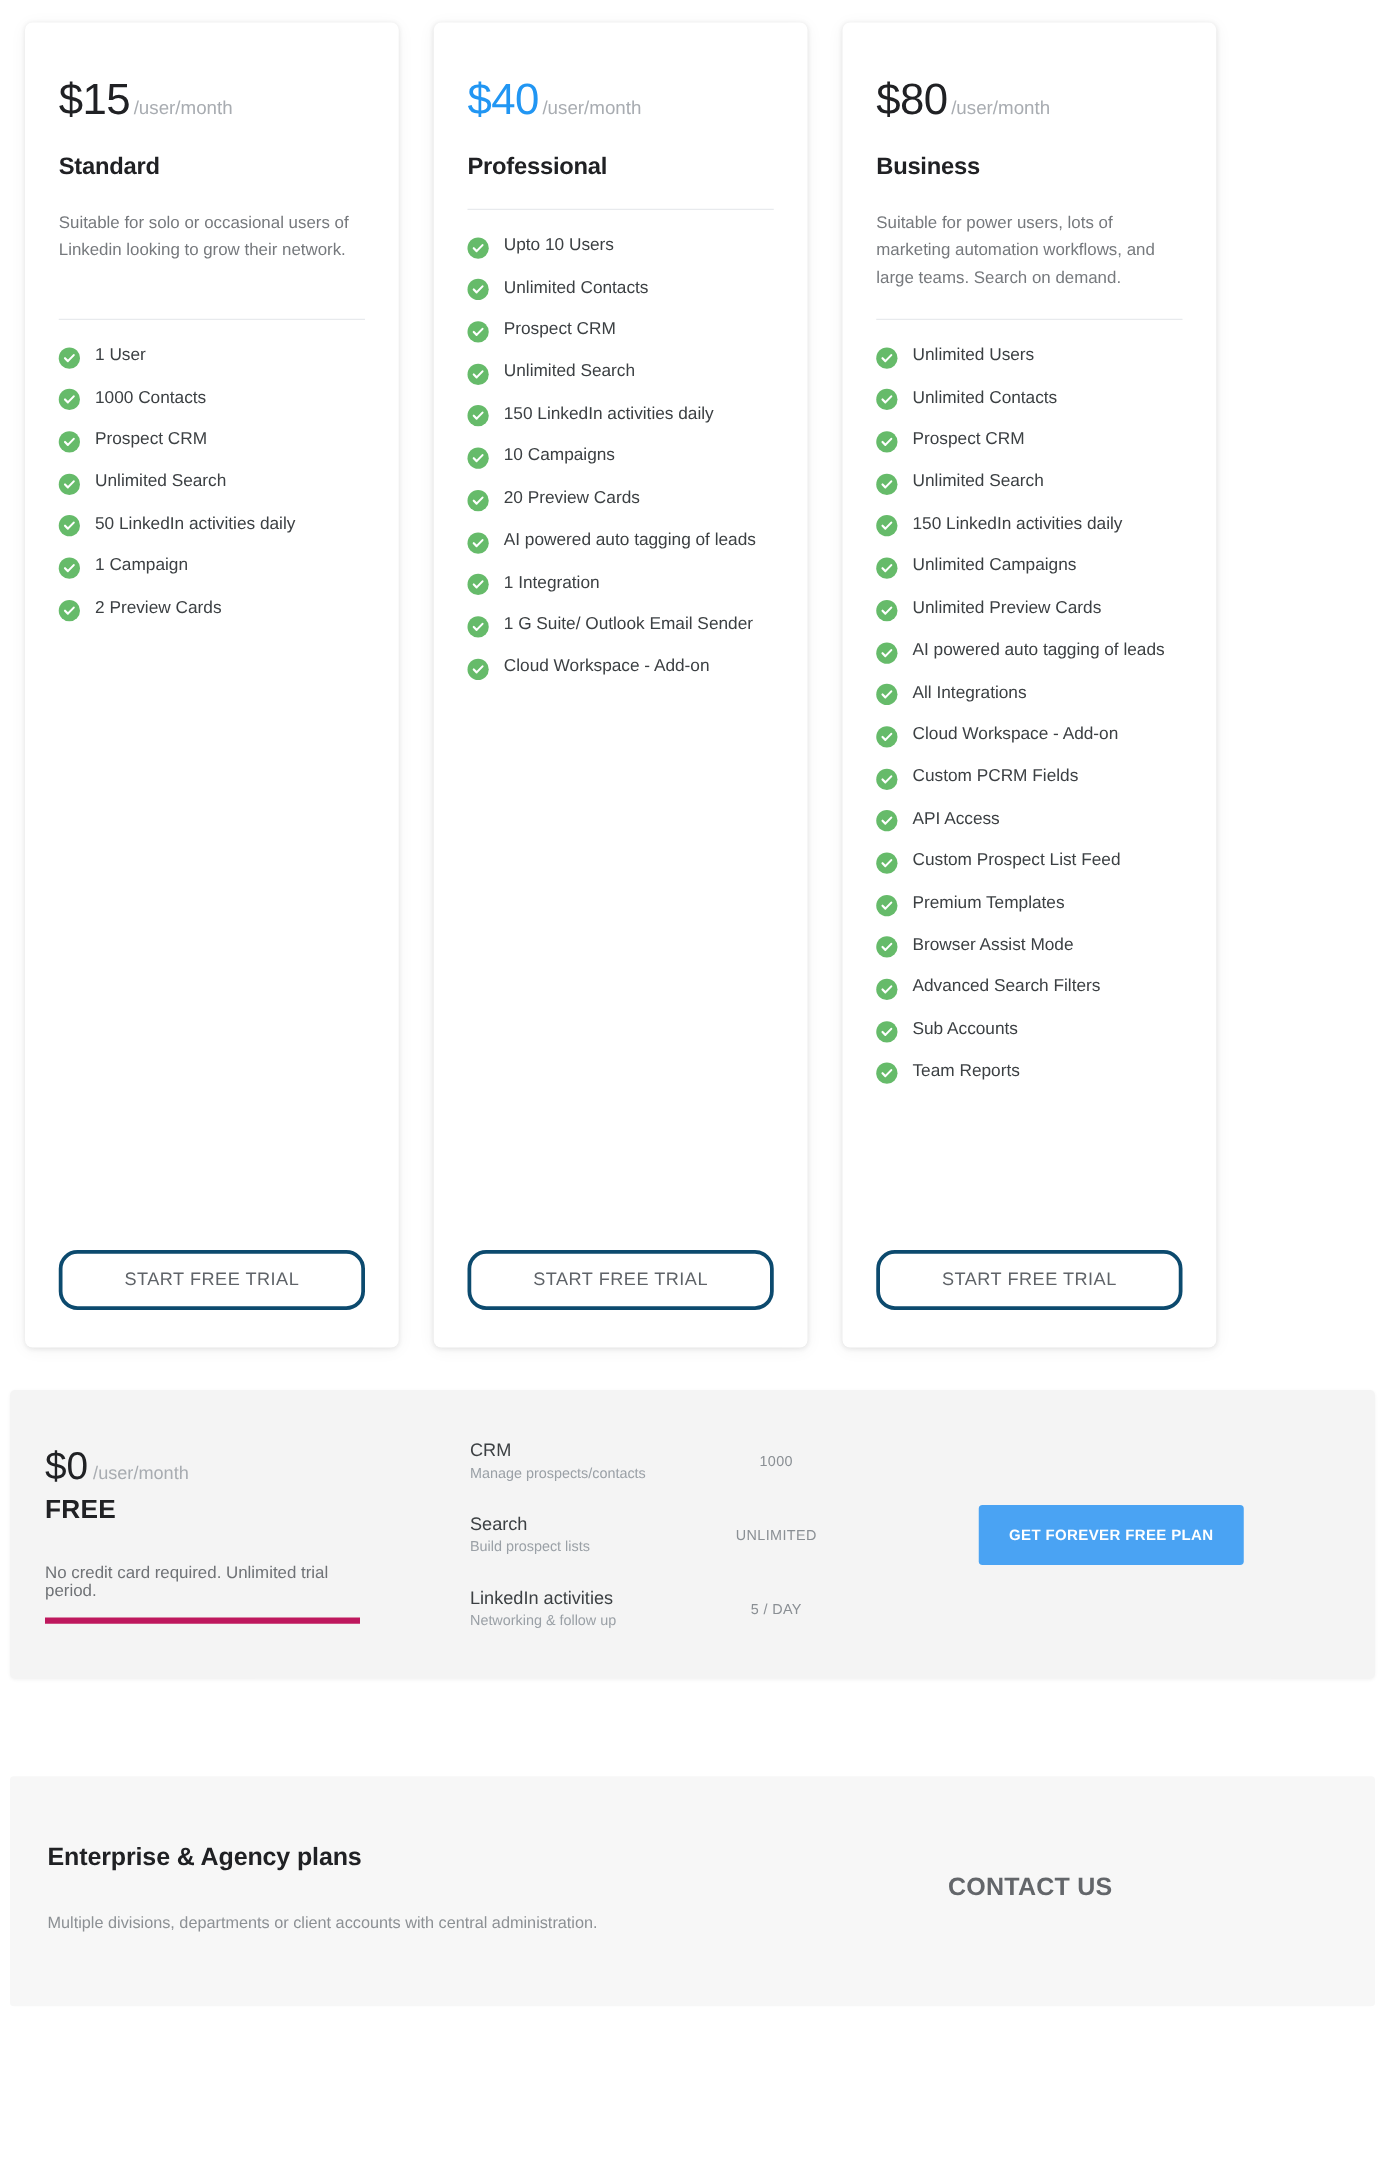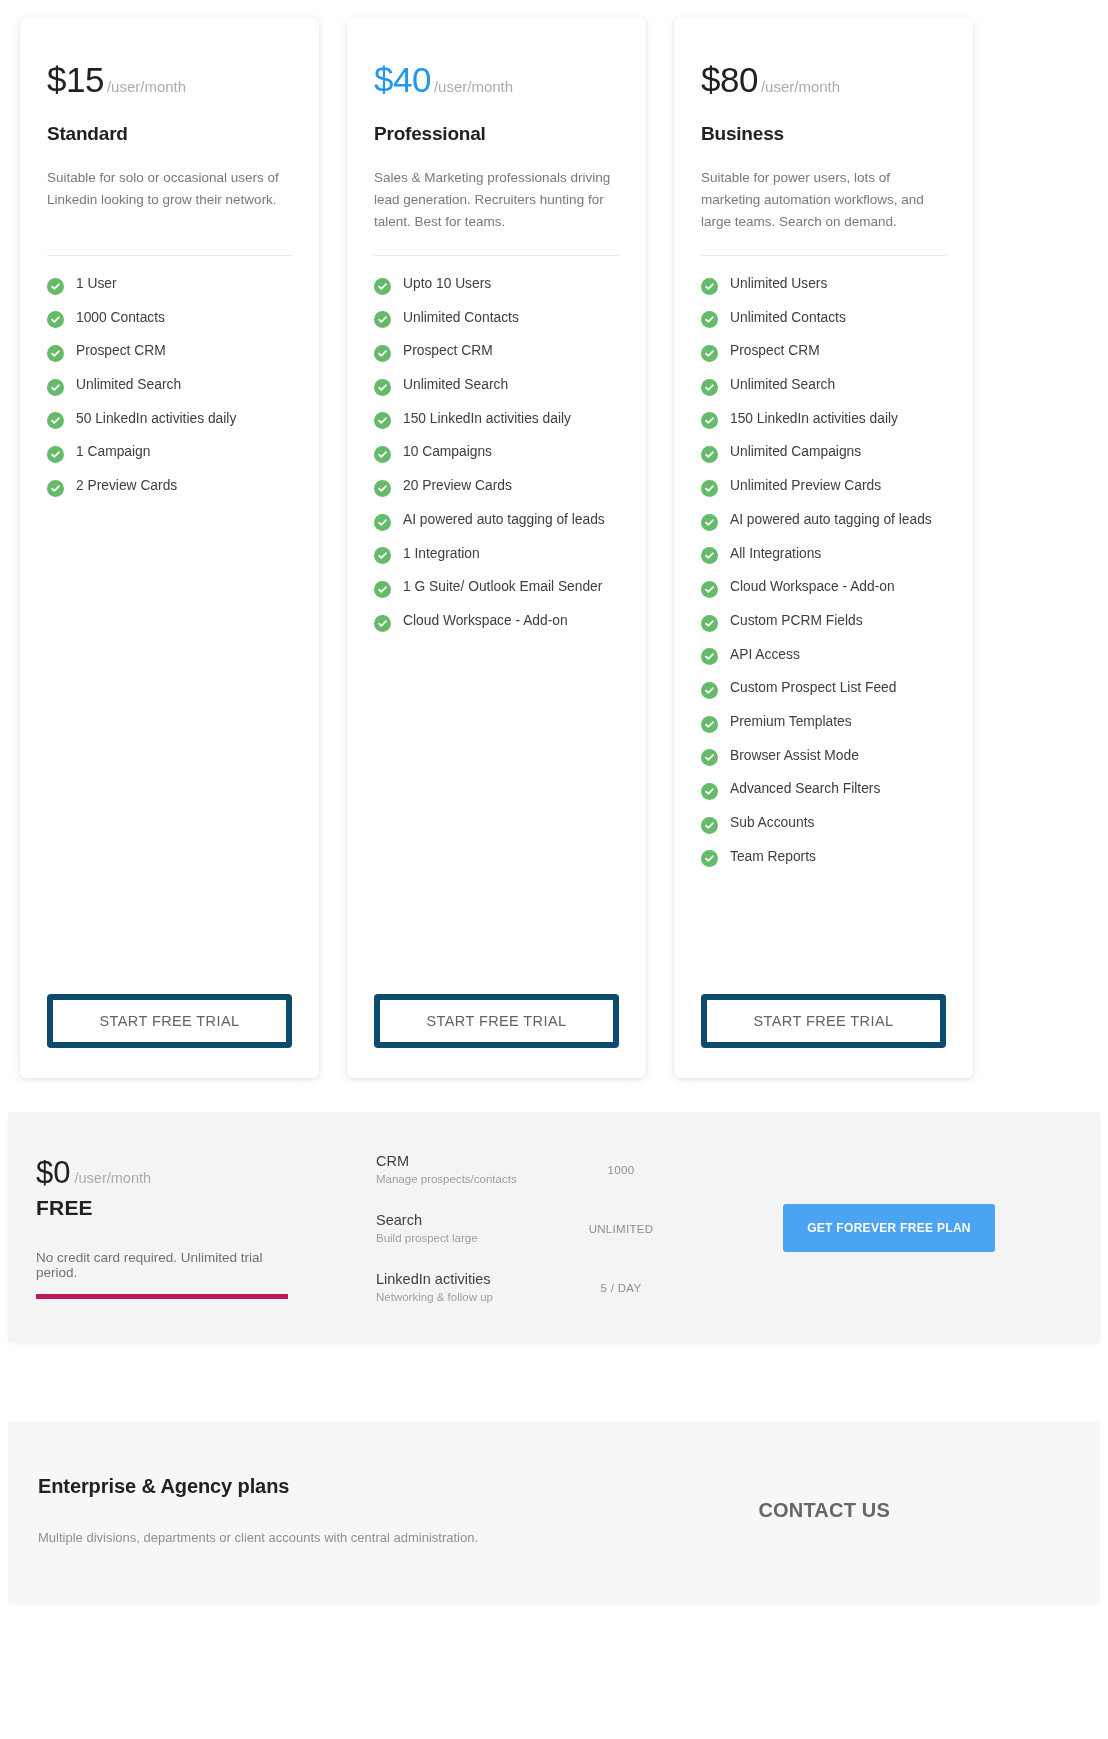--- a/index.html
+++ b/index.html
@@ -106,22 +106,22 @@
     line-height: 1.5;
     margin-left: 12px;
     padding-top: 0px;
   }
 
   .trial-btn {
     margin-top: 22px;
     width: 100%;
     padding: 13px 0;
     background: #ffffff;
-    border: 6px solid #0c4a6e;
-    border-radius: 4px;
+    border: 3px solid #0c4a6e;
+    border-radius: 15px;
     font-size: 14.5px;
     color: #5f6368;
     letter-spacing: 0.4px;
     font-family: "Liberation Sans", sans-serif;
     cursor: pointer;
     text-align: center;
   }
 
   
   .card--standard { min-height: 1060px; }
@@ -319,21 +319,20 @@
       </ul>
       <button class="trial-btn">START FREE TRIAL</button>
     </div>
 
     <div class="card card--professional">
       <div class="price-line">
         <span class="price-amount accent">$40</span>
         <span class="price-period">/user/month</span>
       </div>
       <div class="plan-name">Professional</div>
-      <div class="plan-desc">Sales &amp; Marketing professionals driving lead generation. Recruiters hunting for talent. Best for teams.</div>
       <hr class="divider">
       <ul class="features">
         <li class="feature">
           <span class="check-icon">
               <svg width="11" height="11" viewBox="0 0 11 11">
                 <path d="M2 5.6 L4.3 7.9 L9 3.1" stroke="#ffffff" stroke-width="1.7" fill="none" stroke-linecap="round" stroke-linejoin="round"></path>
               </svg>
             </span>
           <span class="feature-label">Upto 10 Users</span>
         </li>
@@ -594,21 +593,21 @@
       <div class="spec-row">
         <div class="spec-text">
           <div class="spec-title">CRM</div>
           <div class="spec-sub">Manage prospects/contacts</div>
         </div>
         <div class="spec-value">1000</div>
       </div>
       <div class="spec-row">
         <div class="spec-text">
           <div class="spec-title">Search</div>
-          <div class="spec-sub">Build prospect large</div>
+          <div class="spec-sub">Build prospect lists</div>
         </div>
         <div class="spec-value">UNLIMITED</div>
       </div>
       <div class="spec-row">
         <div class="spec-text">
           <div class="spec-title">LinkedIn activities</div>
           <div class="spec-sub">Networking &amp; follow up</div>
         </div>
         <div class="spec-value">5 / DAY</div>
       </div>

